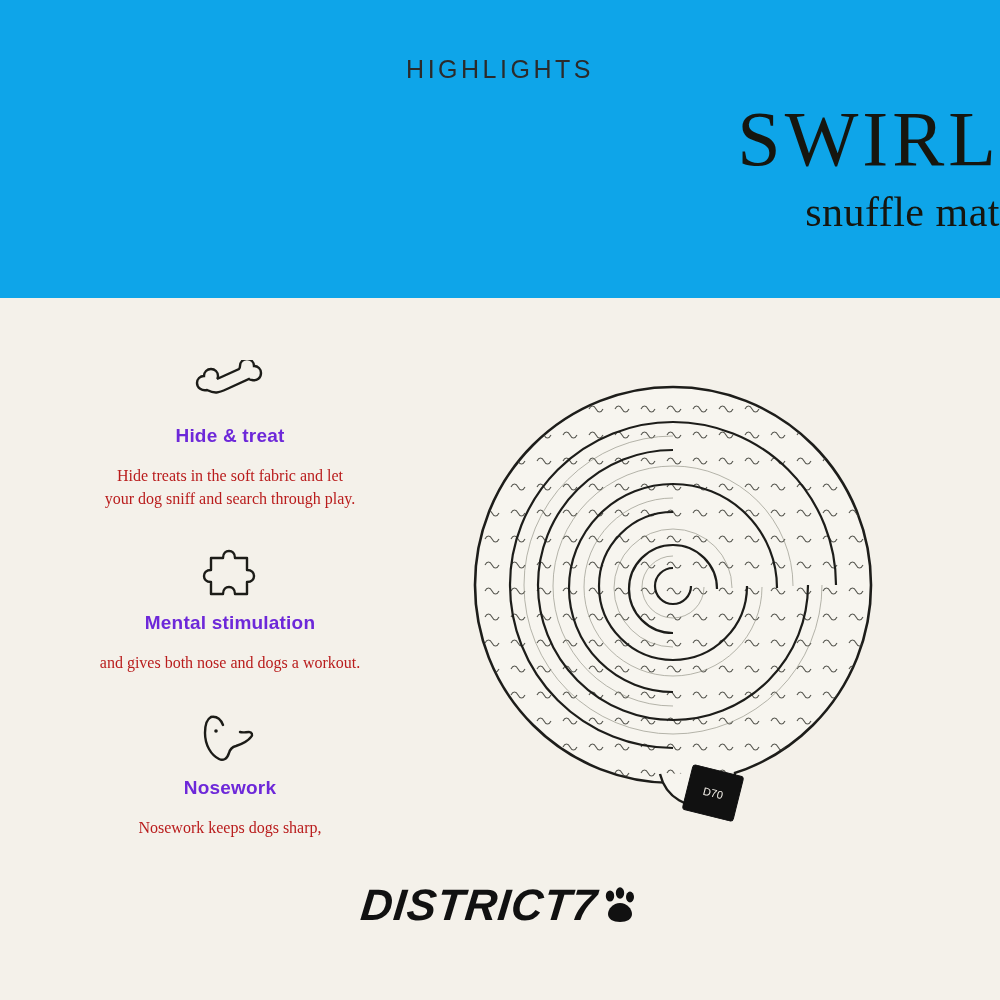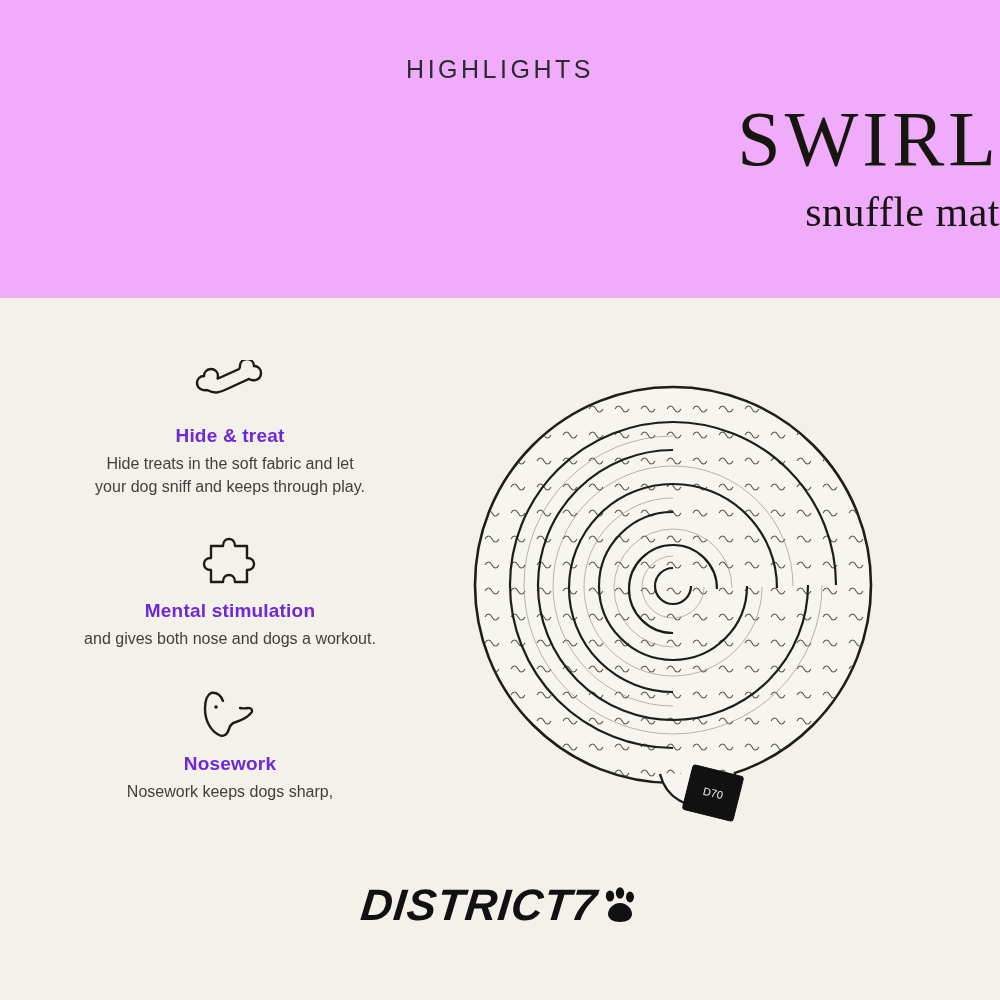--- a/index.html
+++ b/index.html
@@ -16,21 +16,21 @@
     height: 1000px;
     background: #f4f1ea;
   }
 
   
   .header-band {
     position: absolute;
     left: 0; top: 0;
     width: 1000px;
     height: 298px;
-    background: #f0abfc;
+    background: #0ea5e9;
     text-align: center;
   }
   .eyebrow {
     margin-top: 55px;
     font-family: "Liberation Sans", sans-serif;
     font-size: 25px;
     letter-spacing: 3.5px;
     color: #2b2b2b;
     font-weight: 400;
   }
@@ -70,24 +70,25 @@
     justify-content: center;
   }
   .feature-title {
     margin-top: 8px;
     font-size: 19px;
     font-weight: bold;
     color: #6d28d9;
     letter-spacing: 0.2px;
   }
   .feature-desc {
-    margin-top: 6px;
+    margin-top: 18px;
     font-size: 16px;
     line-height: 1.42;
-    color: #404040;
+    color: #b91c1c;
+    font-family: Liberation Serif, serif;
   }
   .feature-desc span { display: block; }
 
   
   .product {
     position: absolute;
     left: 455px;
     top: 370px;
     width: 480px;
     height: 490px;
@@ -134,21 +135,21 @@
     <div class="feature">
       <div class="feature-icon">
         <svg width="72" height="52" viewBox="0 0 72 52" fill="none" stroke="#1c1c18" stroke-width="2.4">
           <path d="M13 30c-5 1-10-2-10-7 0-4 3-7 7-7 0-4 3-7 7-7 4 0 7 3 7 7 0 2-1 3-1 3l22 -10s1-1 1-3c0-4 3-7 7-7 4 0 7 3 7 7 4 0 7 3 7 7 0 5-4 8-9 7-2 0-3-1-3-1l-22 10c-9 4-12 5-20 1z"></path>
           <path d="M44 16 L26 24" stroke-width="0"></path>
         </svg>
       </div>
       <div class="feature-title">Hide &amp; treat</div>
       <div class="feature-desc">
         <span>Hide treats in the soft fabric and let</span>
-        <span>your dog sniff and keeps through play.</span>
+        <span>your dog sniff and search through play.</span>
       </div>
     </div>
 
     <div class="feature">
       <div class="feature-icon">
         <svg width="58" height="58" viewBox="0 0 58 58" fill="none" stroke="#1c1c18" stroke-width="2.4" stroke-linejoin="round">
           <path d="M10 14h12c0-5 3-7 6-7s6 2 6 7h12v12c5 0 7 3 7 6s-2 6-7 6v12H34c0-5-3-7-6-7s-6 2-6 7H10V38c-5 0-7-3-7-6s2-6 7-6z"></path>
         </svg>
       </div>
       <div class="feature-title">Mental stimulation</div>

